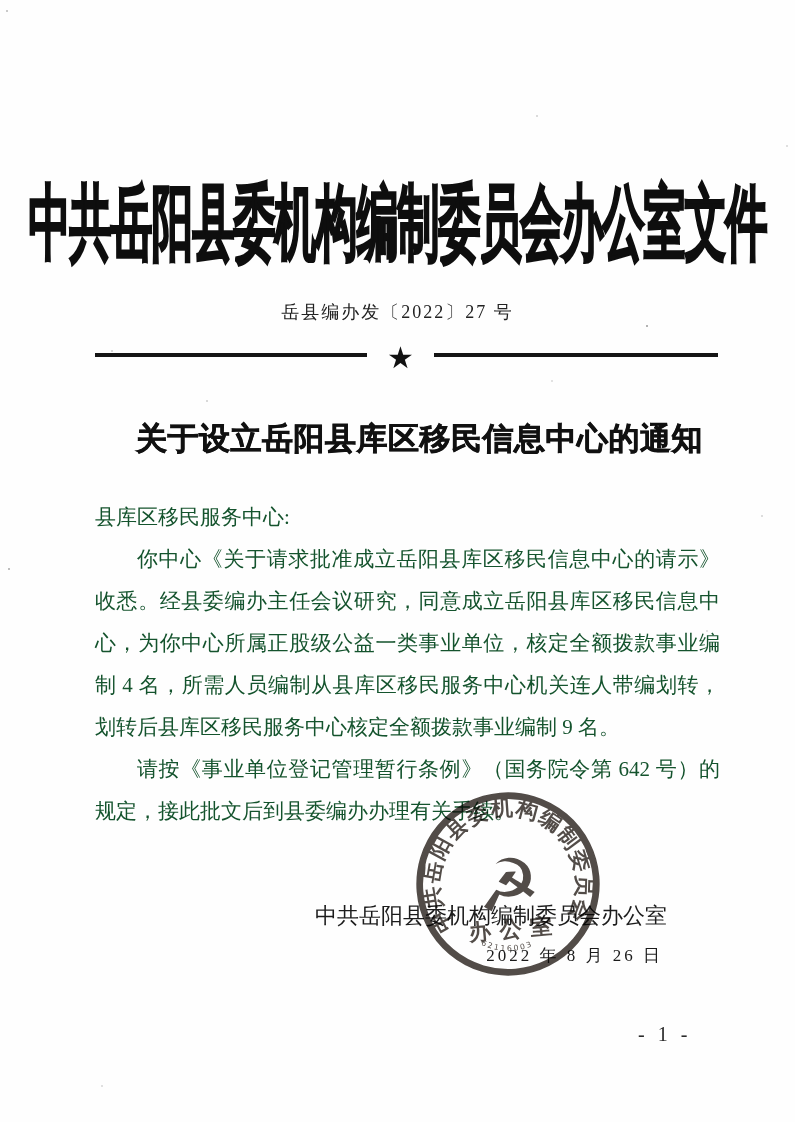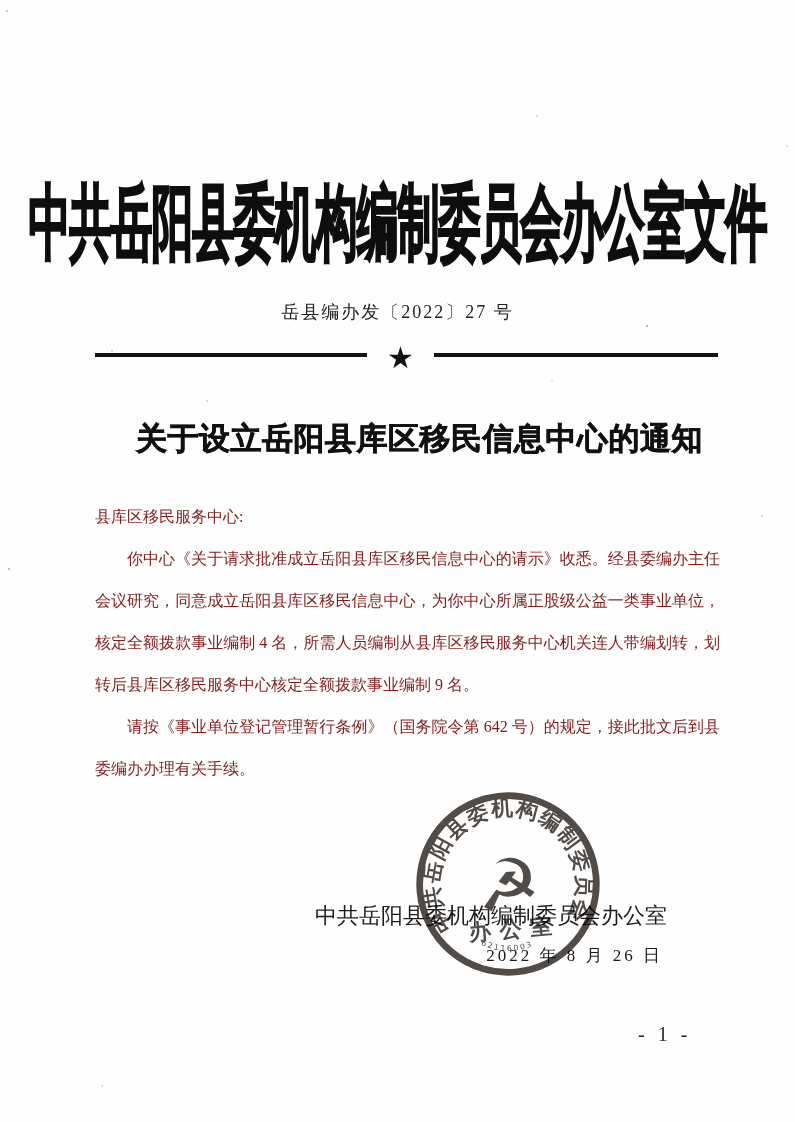--- a/index.html
+++ b/index.html
@@ -49,22 +49,22 @@
   .doc-title {
     position: absolute; top: 418px; left: 0; right: 0;
     text-align: center;
     font-size: 31px; font-weight: 900; color: #111;
     letter-spacing: 0.5px;
     margin-left: 44px;
     -webkit-text-stroke: 0.6px #111;
   }
   .body-block {
     position: absolute; top: 496px; left: 95px; width: 625px;
-    font-size: 16px; line-height: 42px;
-    text-align: justify; color: #7f1d1d;
+    font-size: 21px; line-height: 42px;
+    text-align: justify; color: #14532d;
   }
   .body-block p.indent { text-indent: 2em; }
   .salutation { text-indent: 0; }
 
   .sign-block {
     position: absolute; top: 896px; left: 315px; width: 348px;
     text-align: right; font-size: 22px; line-height: 40px;
     color: #1b1b1b; white-space: nowrap;
   }
   .sign-date { letter-spacing: 3px; font-size: 17px; }

